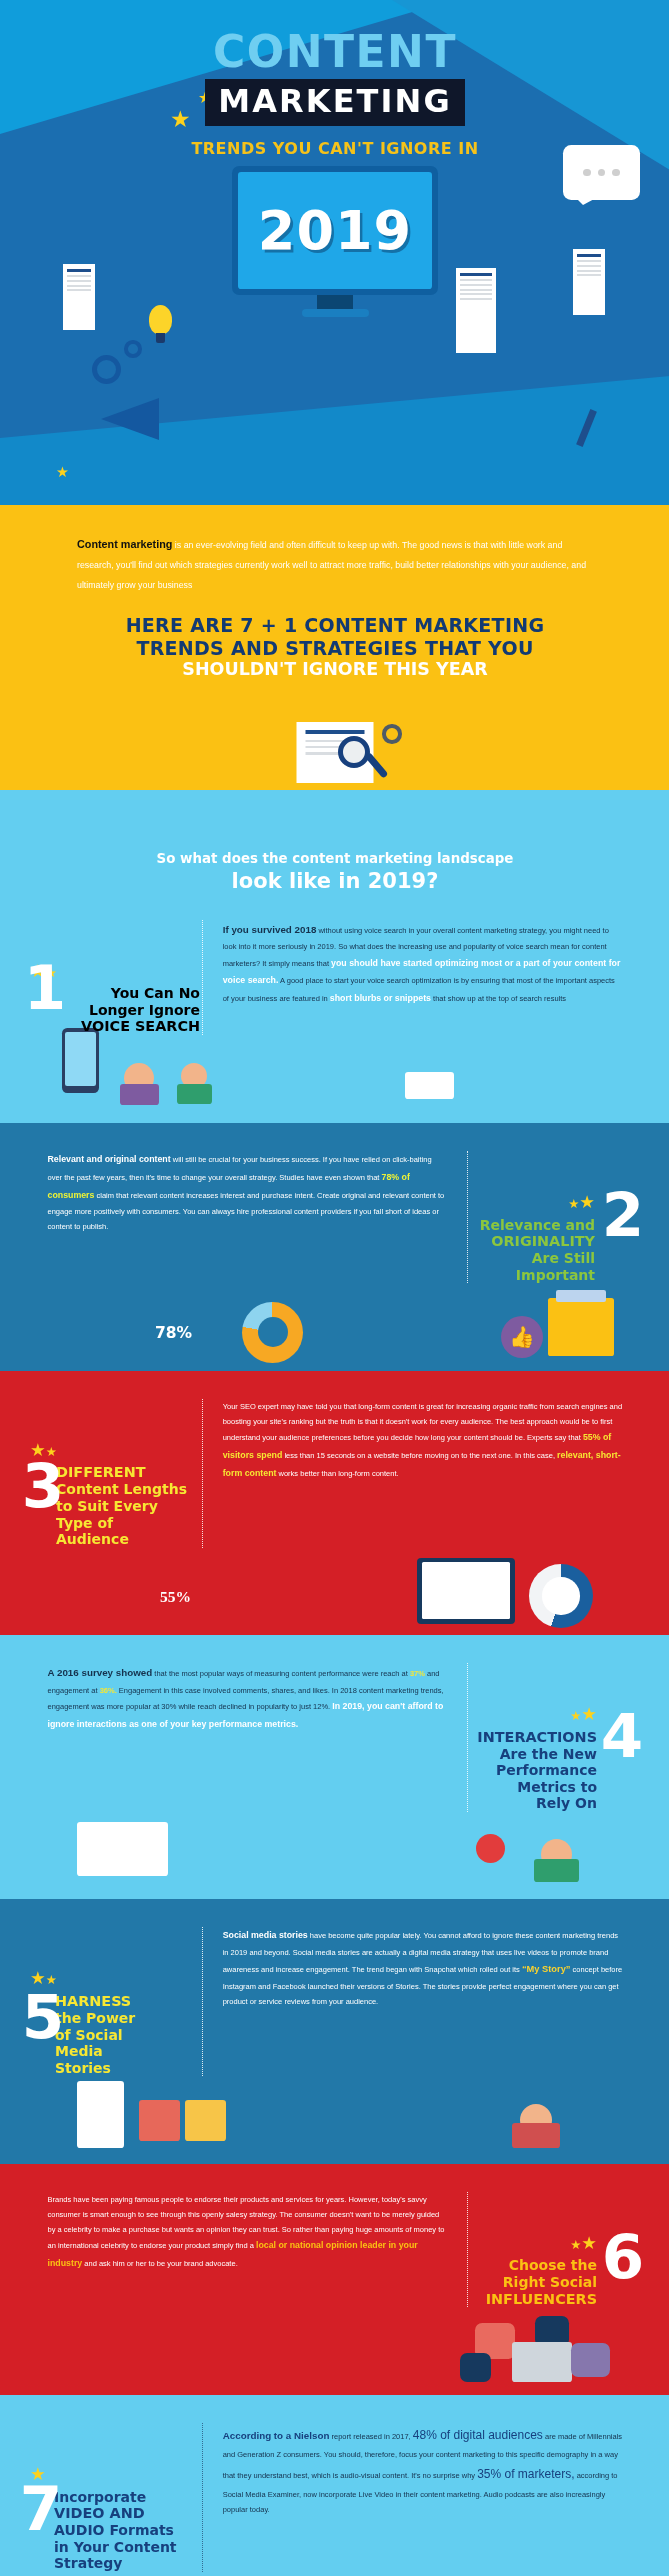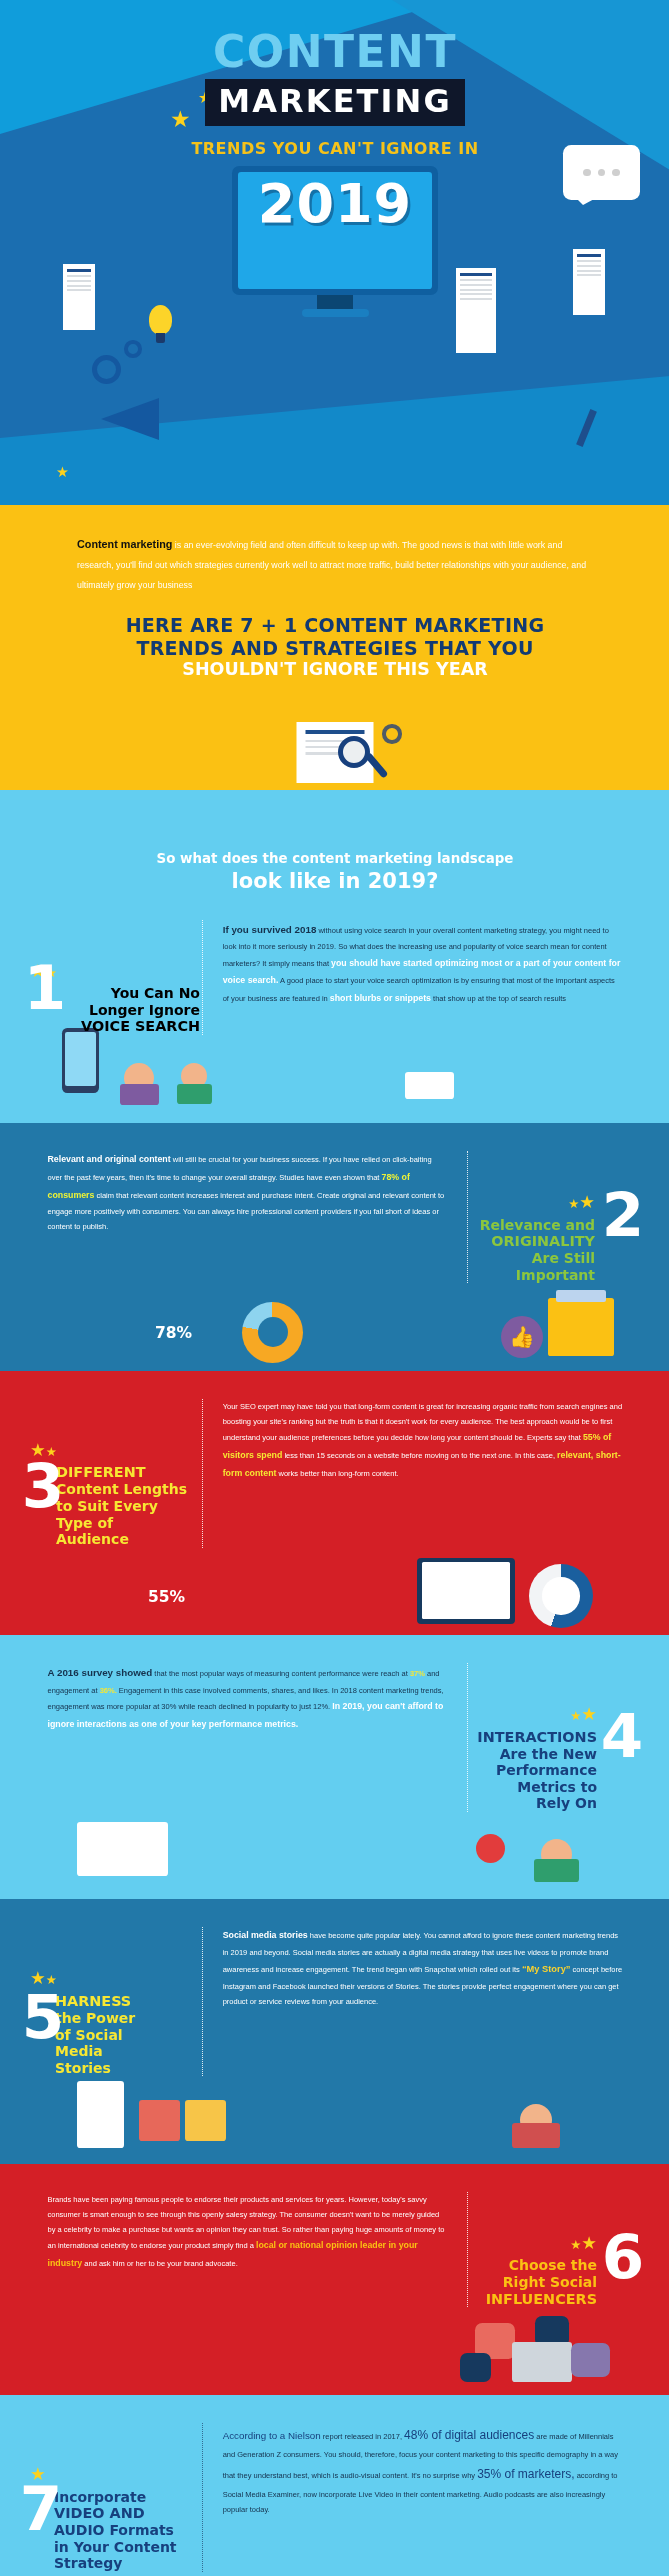--- a/index.html
+++ b/index.html
@@ -25,21 +25,21 @@
       line-height:1; margin-top:3.1px; font-family:"DejaVu Sans", sans-serif; }
   .tmarket-wrap { margin-top:5.2px; }
   .tmarket { display:inline-block; background:#0f172a; color:#fff; font-size:32px;
       font-weight:bold; letter-spacing:2.1px; padding:3.1px 13.4px 5.2px;
       font-family:"DejaVu Sans", sans-serif; }
   .ttrends { font-size:16px; font-weight:bold; color:#f5c21a; letter-spacing:0.5px;
       margin-top:13.4px; font-family:"DejaVu Sans", sans-serif; }
   .monitor { position:relative; margin:8.2px auto 0; width:206px; height:129px;
       background:#0f5fa0; border-radius:7.2px; padding:6.2px; z-index:6; }
   .screen { width:100%; height:100%; background:#1fa7e8; border-radius:3.1px;
-      display:flex; justify-content:center; }
+      display:flex; align-items:center; justify-content:center; }
   .yr { font-size:54px; font-weight:bold; color:#ffffff; letter-spacing:1px;
       font-family:"DejaVu Sans", sans-serif;
       text-shadow:2.6px 2.6px 0 rgba(11,70,115,.55); }
   .mon-stand { width:36px; height:13.4px; background:#0b4673; margin:0 auto; }
   .mon-base { width:67px; height:8.2px; background:#1a7fc1; border-radius:4.1px; margin:0 auto; }
   .star { color:#fdd21d; }
   .hs1 { position:absolute; left:170px; top:106px; font-size:23px; }
   .hs2 { position:absolute; left:198px; top:89px; font-size:15.5px; }
   .hs3 { position:absolute; left:56px; top:464px; font-size:14.4px; }
   .bubble { position:absolute; right:30px; top:145px; width:77px; height:55px;
@@ -157,21 +157,21 @@
   .s3 .body .y { color:#f7e733; font-weight:bold; font-size:8.8px; }
   .s3 .gauge { position:absolute; right:77px; bottom:-13.4px; width:64px; height:64px;
       border-radius:50%; z-index:3;
       background:conic-gradient(#1a5f9e 0 55%, #f2f4f6 55% 100%); }
   .s3 .gauge i { position:absolute; inset:13.4px; background:#fff; border-radius:50%;
       display:flex; align-items:center; justify-content:center; color:#d41f26;
       font-weight:bold; font-size:9.8px; }
   .s3 .screen2 { position:absolute; right:155px; bottom:-9.3px; width:98px; height:66px;
       background:#16395e; border-radius:4.1px; padding:4.6px; z-index:2; }
   .s3 .screen2 i { display:block; background:#fff; height:100%; border-radius:1.5px; }
-  .pct-badge.left55 { left:148px; }
+  .pct-badge.left55 { left:160px;font-family:Liberation Serif, serif; }
 
   
   .s4 { background:#63cef0; }
   .s4 .htitle { color:#17407e; }
   .s4 .bignum { color:#fff; position:absolute; right:-3.1px; top:49px; }
   .s4 .body { color:#15324e; }
   .s4 .body .b { color:#15324e; font-weight:bold; font-size:9.8px; }
   .s4 .body .y { color:#f7e733; font-weight:bold; }
   .s4 .body .w { color:#fff; font-weight:bold; font-size:8.8px; }
   .s4 .head { padding-right:43px; }
@@ -190,21 +190,21 @@
   .s6 .bignum { color:#fff; position:absolute; right:-4.1px; top:41px; }
   .s6 .body { color:#fff; }
   .s6 .body .y { color:#fbc113; font-weight:bold; font-size:8.8px; }
   .s6 .head { padding-right:43px; }
 
   
   .s7 { background:#63cef0; }
   .s7 .bignum { color:#fff; position:absolute; left:-10.3px; top:62px; }
   .s7 .htitle { color:#17407e; padding-left:24px; }
   .s7 .body { color:#15324e; }
-  .s7 .body .b { color:#17407e; font-weight:normal; font-size:9.8px; }
+  .s7 .body .b { color:#17407e; font-weight:bold; font-size:9.8px; }
   .s7 .body .n { color:#17407e; font-weight:normal; font-size:12px; }
 
   
   .illus { position:relative; height:67px; z-index:2; }
   .blob { position:absolute; border-radius:50%; }
   .card { position:absolute; background:#fff; border-radius:3.1px; }
 </style>
 </head>
 <body>
 

